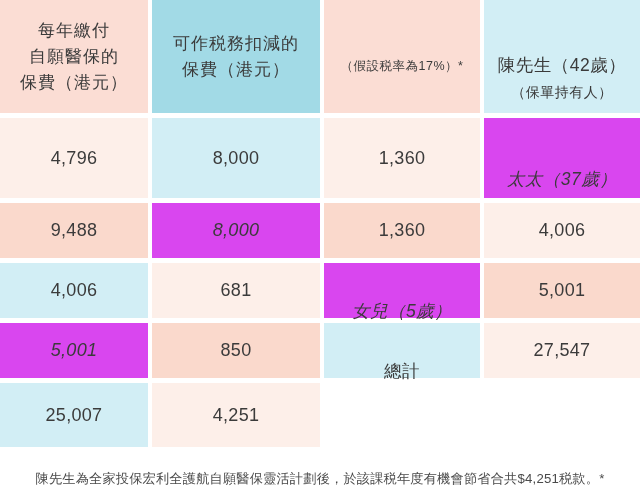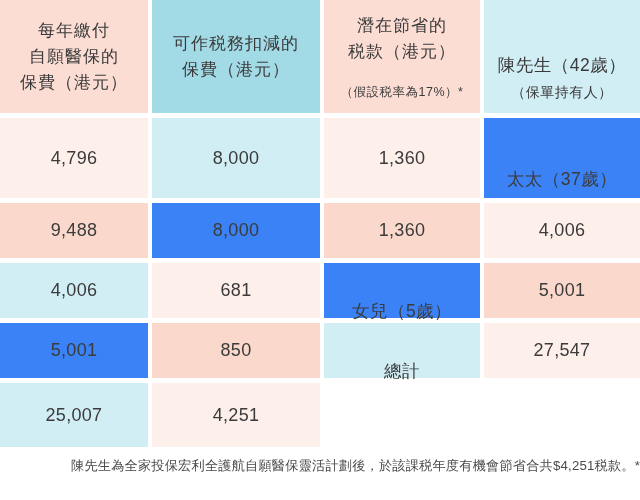--- a/index.html
+++ b/index.html
@@ -24,21 +24,21 @@
     display: flex;
     flex-direction: column;
     align-items: center;
     justify-content: center;
     text-align: center;
     color: #3b3b3b;
   }
   
   .cyan-header { background: #a2dae6; }
   .pink-header { background: #fbddd4; }
-  .cyan-dark   { background: #3b82f6; }
+  .cyan-dark   { background: #d946ef; font-style: italic; }
   .pink-dark   { background: #fad9cc; text-align: center; }
   .cyan-light  { background: #d2eef5; }
   .pink-light  { background: #fdefe9; }
 
   .hdr-text {
     font-size: 17px;
     line-height: 26px;
     white-space: pre-line;
     font-weight: 400;
     letter-spacing: 1px;
@@ -60,44 +60,42 @@
     line-height: 18px;
     margin-top: 7px;
     letter-spacing: 0.5px;
   }
   .num {
     font-size: 18px;
     letter-spacing: 0.3px;
   }
   .footnote {
     width: 640px;
-    margin-top: 10px;
-    text-align: right;
+    margin-top: 23px;
+    text-align: center;
     font-size: 13.2px;
     color: #4a4a4a;
     letter-spacing: 0.2px;
   }
 </style>
 </head>
 <body>
 
 <div class="table-grid">
 
   <div class="cell pink-header">
     <span class="hdr-text">每年繳付
 自願醫保的
 保費（港元）</span>
   </div>
   <div class="cell cyan-header">
     <span class="hdr-text">可作税務扣減的
 保費（港元）</span>
   </div>
   <div class="cell pink-header">
-    <span class="hdr-text">潛在節省的
-税款（港元）</span>
     <span class="hdr-note">（假設税率為17%）*</span>
   </div>
 
   <div class="cell cyan-light">
     <span class="row-label">陳先生（42歲）</span>
     <span class="row-sublabel">（保單持有人）</span>
   </div>
   <div class="cell pink-light">
     <span class="num">4,796</span>
   </div>

